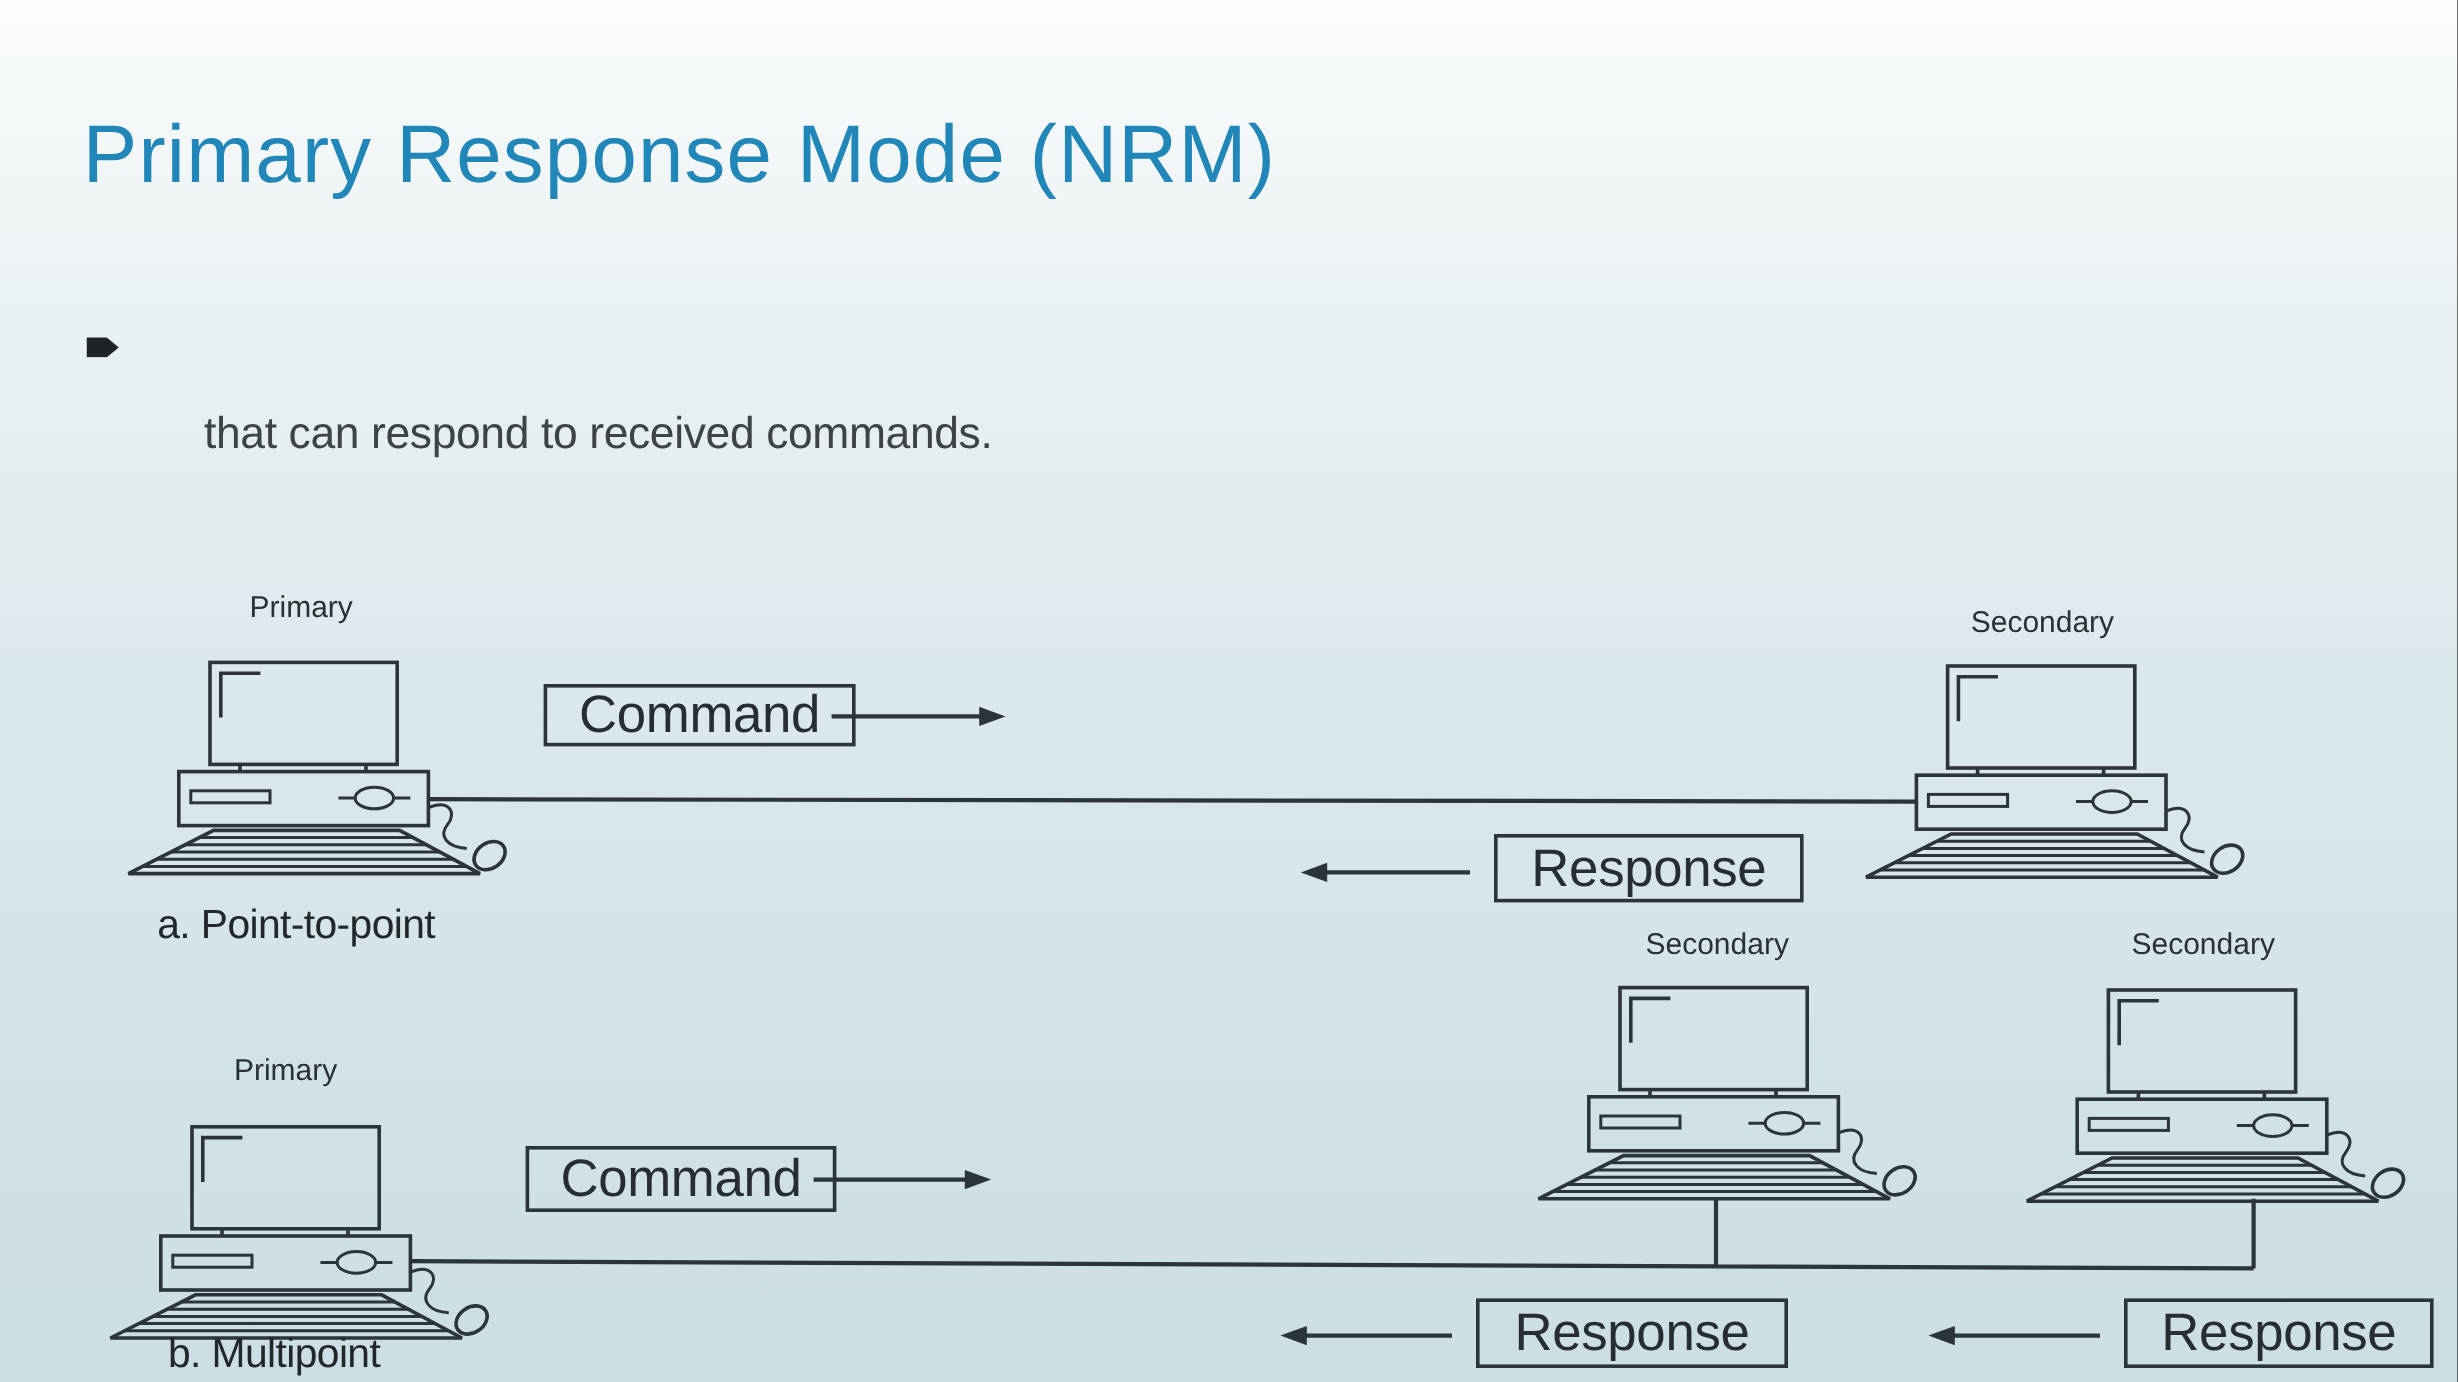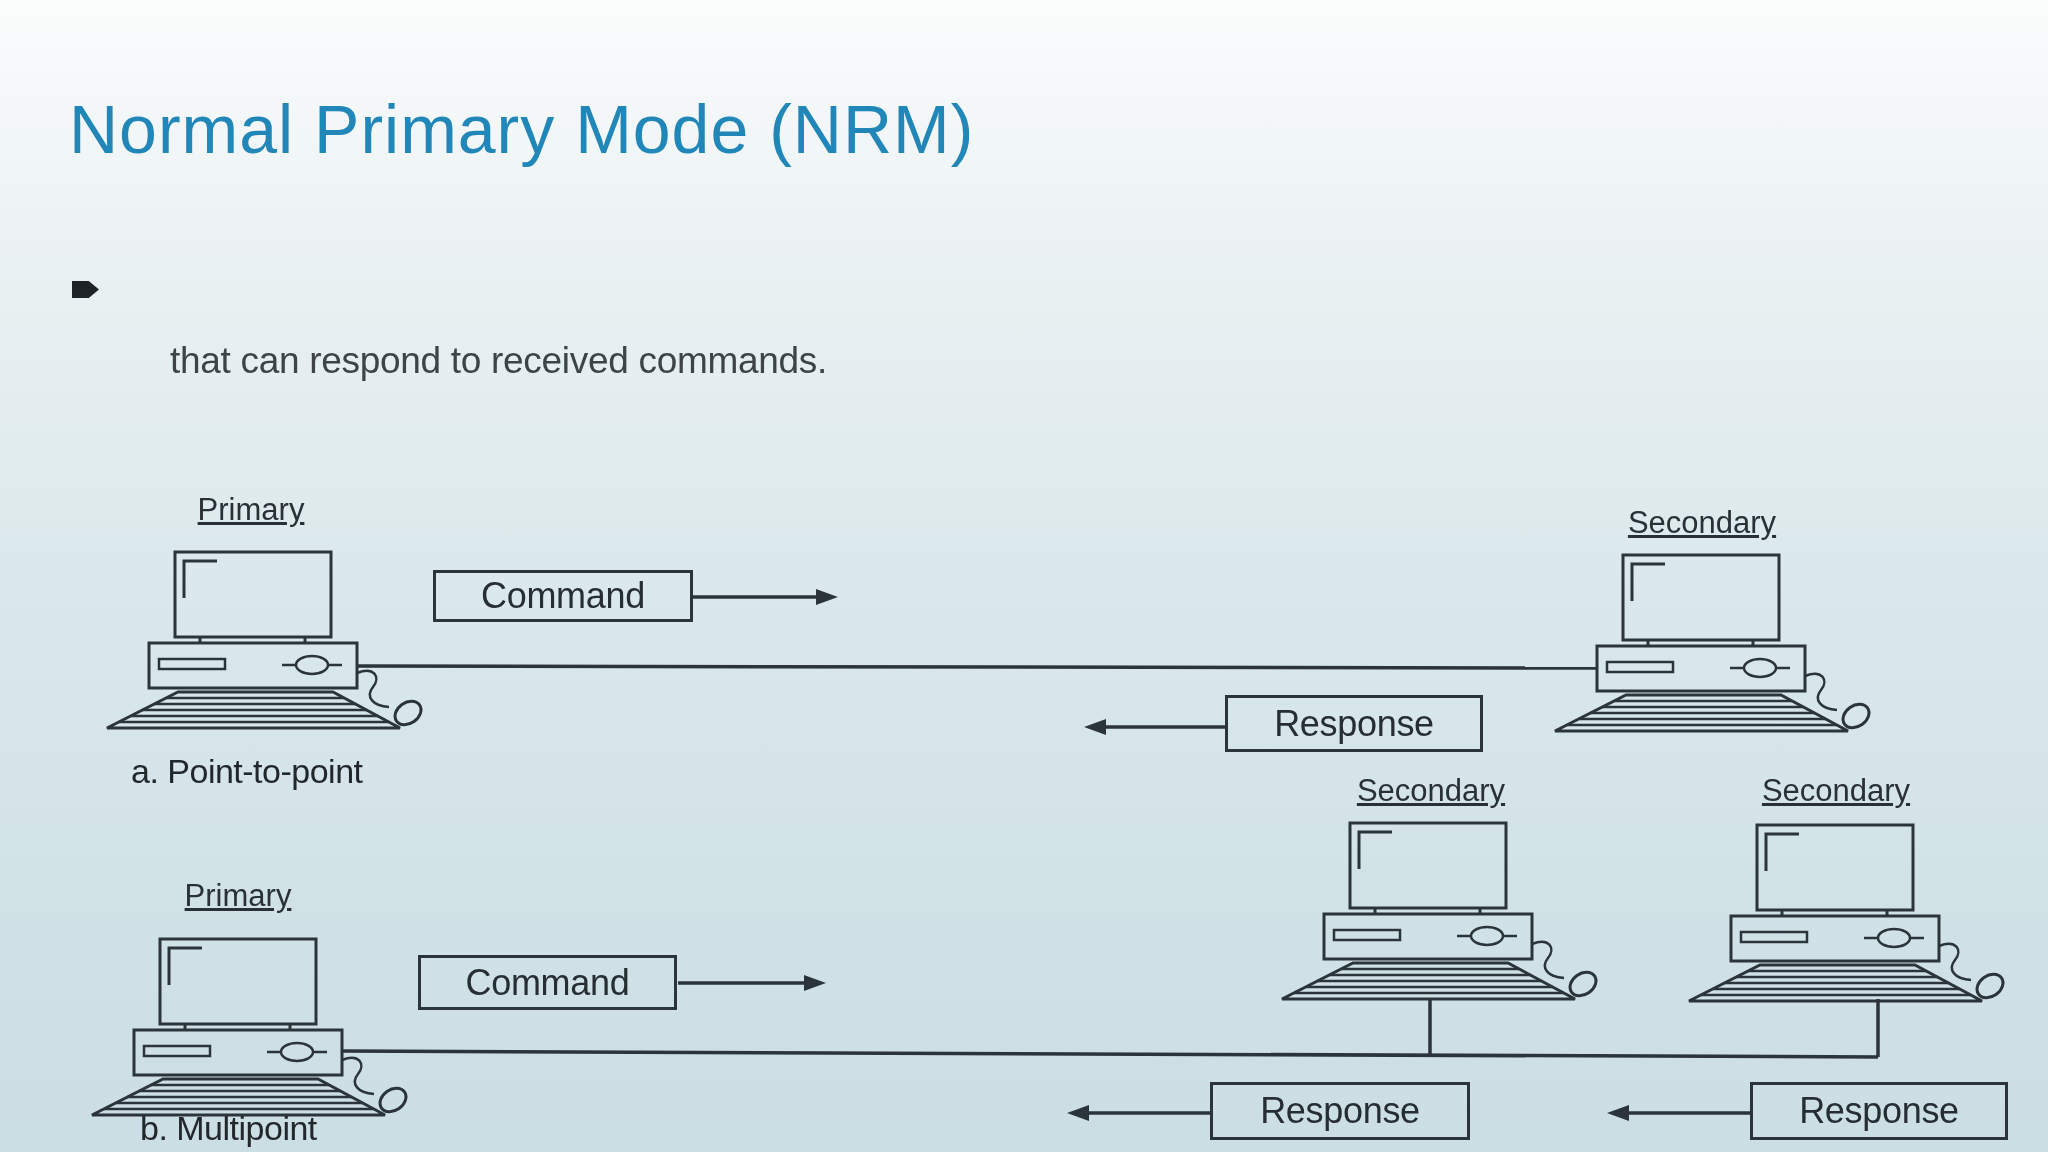--- a/index.html
+++ b/index.html
@@ -40,24 +40,23 @@
   #bullet-line-2 { top: 340px; margin-left: 45px; }
   .diagram-svg {
     position: absolute;
     left: 0; top: 0;
     width: 2048px; height: 1152px;
     pointer-events: none;
   }
   .station-label {
     position: absolute;
     transform: translateX(-50%);
-    font-size: 31px;
+    font-size: 25px;
     color: #2a3136;
     white-space: nowrap;
-    text-decoration: underline;
   }
   #label-primary-a   { left: 251px;  top: 492px; }
   #label-secondary-a { left: 1702px; top: 505px; }
   #label-primary-b   { left: 238px;  top: 878px; }
   #label-secondary-b1{ left: 1431px; top: 773px; }
   #label-secondary-b2{ left: 1836px; top: 773px; }
   .caption {
     position: absolute;
     font-size: 34px;
     letter-spacing: -0.5px;
@@ -67,36 +66,37 @@
   }
   #caption-a { left: 131px; top: 752px; }
   #caption-b { left: 140px; top: 1109px; }
   .iobox {
     position: absolute;
     box-sizing: border-box;
     border: 3px solid #2b343a;
     display: flex;
     align-items: center;
     justify-content: center;
-    font-size: 36px;
+    font-size: 44px;
     letter-spacing: -0.3px;
     color: #272e33;
+    margin-left: 20px;
   }
   #command-box-a  { left: 433px;  top: 570px;  width: 260px; height: 52px; }
   #response-box-a { left: 1225px; top: 695px;  width: 258px; height: 57px; }
   #command-box-b  { left: 418px;  top: 955px;  width: 259px; height: 55px; }
   #response-box-b1{ left: 1210px; top: 1082px; width: 260px; height: 58px; }
   #response-box-b2{ left: 1750px; top: 1082px; width: 258px; height: 58px; }
 </style>
 </head>
 <body>
 
 <div id="slide">
 
-  <h1 class="title">Normal Primary Mode (NRM)</h1>
+  <h1 class="title">Primary Response Mode (NRM)</h1>
 
   <div class="bullet-icon"></div>
   <div class="bullet-line" id="bullet-line-2">that can respond to received commands.</div>
 
   <svg class="diagram-svg" viewBox="0 0 2048 1152" xmlns="http://www.w3.org/2000/svg">
     <defs>
       <g id="pc" fill="none" stroke="#2b343a" stroke-width="3">
         <rect x="85" y="7" width="156" height="85"></rect>
         <path d="M94 53 V16 H127"></path>
         <path d="M110 92 V98 M215 92 V98"></path>

